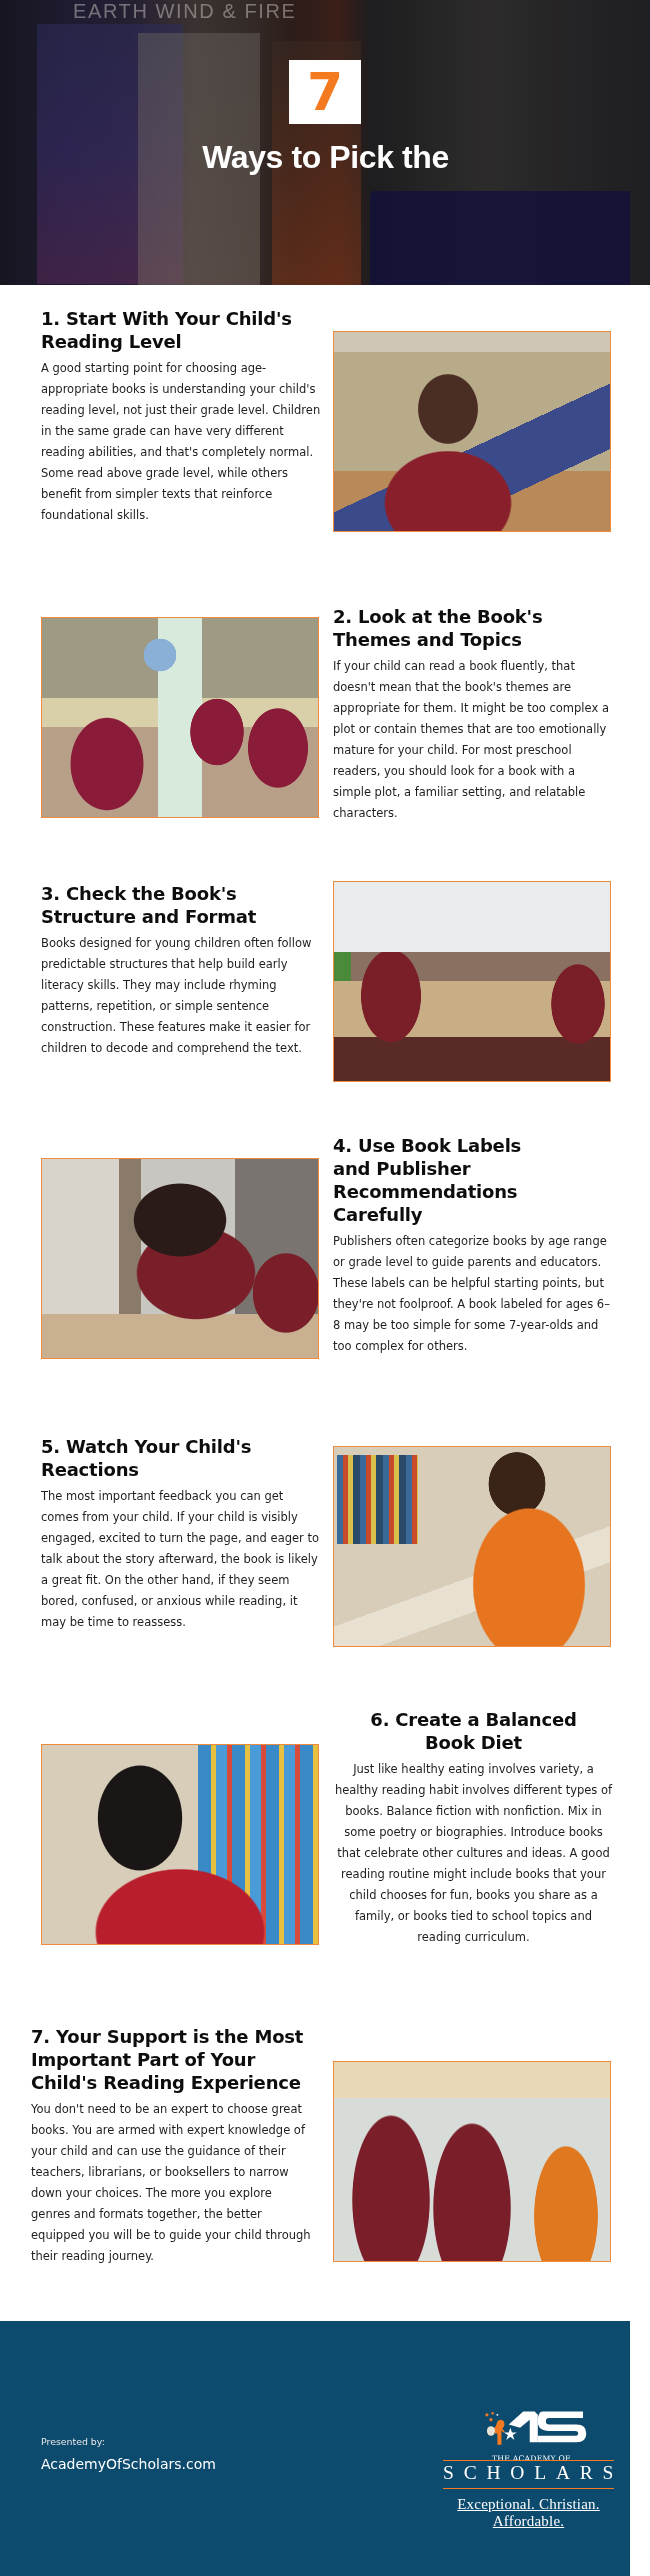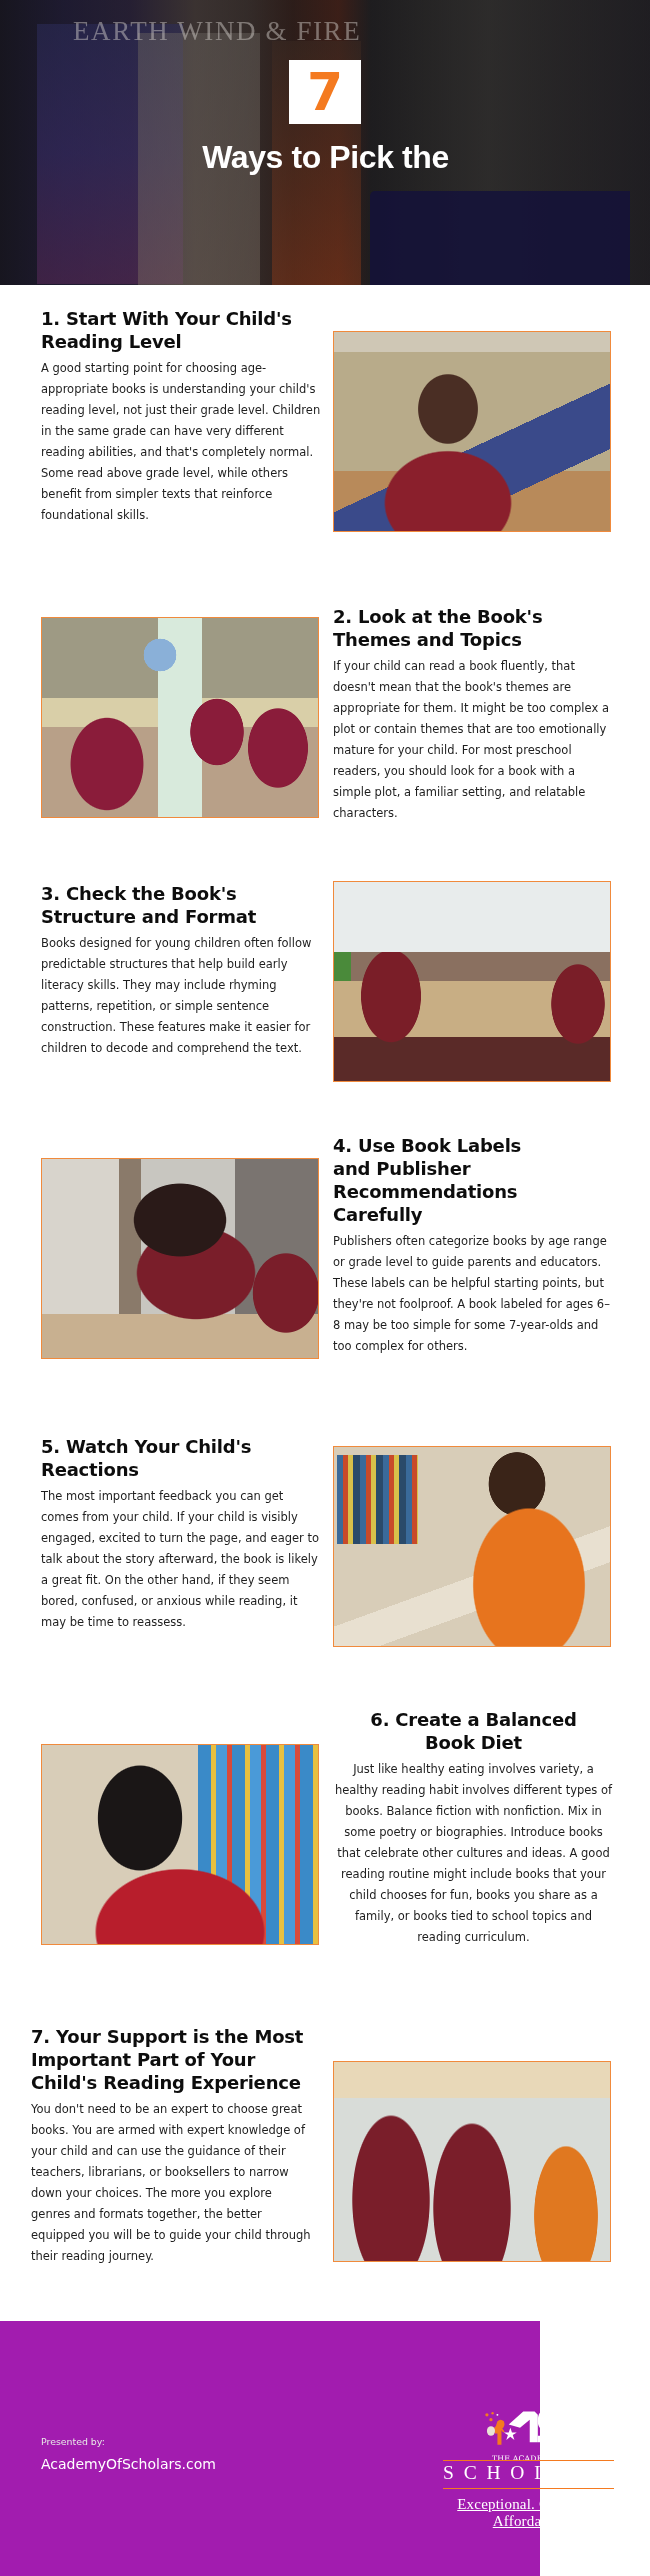--- a/index.html
+++ b/index.html
@@ -11,21 +11,21 @@
       position: absolute; left: 0; top: 0; width: 651px; height: 285px;
       background:
         linear-gradient(rgba(20,18,22,0.55), rgba(20,18,22,0.55)),
         linear-gradient(90deg, #1b1a2a 0%, #2a2550 10%, #3b2f55 20%, #6a5a52 30%, #5a4a40 38%, #4a2a1e 45%, #6b2e1a 52%, #2a2a2a 57%, #3a3a36 65%, #4b4a44 75%, #3d3c3a 85%, #2d2c30 100%);
       overflow: hidden;
     }
     .hero .book-spine-a { position:absolute; left:37px; top:24.4px; width:146px; height:260px; background: linear-gradient(180deg,#2c2c5a,#3a2d6a 50%,#5a2a5a); opacity:.55; }
     .hero .book-spine-b { position:absolute; left:138px; top:33px; width:122px; height:260px; background: linear-gradient(180deg,#6b6560,#7b6d62); opacity:.45; }
     .hero .book-spine-c { position:absolute; left:272px; top:41px; width:89px; height:244px; background: linear-gradient(180deg,#3b2a22,#8a3a1a); opacity:.5; }
     .hero .book-blue { position:absolute; left:370px; top:191px; width:260px; height:98px; background: #14123a; opacity:.85; border-radius: 4.9px 0 0 0; }
-    .hero .bg-word { position:absolute; left:73px; top:16px; color: rgba(220,215,210,0.45); font-family: Liberation Serif, serif; font-size: 27px; letter-spacing: 1.6px; }
+    .hero .bg-word { position:absolute; left:73px; top:0px; color: rgba(220,215,210,0.45); font-family: Liberation Sans, sans-serif; font-size: 20px; letter-spacing: 1.6px; }
     .num-box {
       position: absolute; left: 289px; top: 60px; width: 72px; height: 64px;
       background: #ffffff; display: flex; align-items: center; justify-content: center;
     }
     .num-box span { color: #f47a20; font-family: "DejaVu Sans", sans-serif; font-weight: bold; font-size: 52px; line-height: 1; }
     .hero-title {
       position: absolute; left: 0; top: 137px; width: 651px; text-align: center;
       color: #ffffff; font-weight: bold; font-size: 32px; line-height: 41px;
       font-family: Liberation Sans, sans-serif; letter-spacing: -0.4px;
     }
@@ -84,21 +84,21 @@
       repeating-linear-gradient(90deg, #3a8ac8 0 13px, #e8c040 13px 18px, #4a9ad8 18px 29px, #d84a3a 29px 34px),
       #d8cdb8;
       background-size: auto, auto, 122px 201px, auto; background-repeat: no-repeat; background-position: 0 0, 0 0, 156px 0, 0 0; }
     .p7 .scene { background:
       radial-gradient(ellipse 45px 98px at 57px 138px, #7a1e2a 0 85%, transparent 87%),
       radial-gradient(ellipse 45px 98px at 138px 146px, #7a1e2a 0 85%, transparent 87%),
       radial-gradient(ellipse 37px 81px at 232px 154px, #e07820 0 85%, transparent 87%),
       linear-gradient(180deg, #e8d8b8 0 18%, #d8dcd8 18% 100%); }
 
     
-    .footer { position: absolute; left: 0; top: 2321px; width: 540px; height: 255px; background: #a21caf; }
+    .footer { position: absolute; left: 0; top: 2321px; width: 630px; height: 255px; background: #0c4a6e; }
     .presented { position: absolute; left: 41px; top: 115px; color: #e8e8e8; font-size: 9.4px; }
     .site { position: absolute; left: 41px; top: 135px; color: #ffffff; font-size: 14px; }
     .logo { position: absolute; left: 443px; top: 89px; width: 175px; height: 98px; }
     .logo .as-mark { position:absolute; left: 41px; top: 0; width: 106px; height: 42px; }
     .logo .academy-of { position:absolute; left: 49px; top: 44px; color:#fff; font-family:"DejaVu Serif", serif; font-size: 7.7px; letter-spacing: 0.2px; }
     .logo .rule { position:absolute; left: 0; width: 171px; height: 0.8px; background: #f47a20; }
     .logo .scholars { position:absolute; left: 0; top: 52px; width: 171px; color:#fff; font-family:"Liberation Serif", serif; font-size: 19.5px; letter-spacing: 9.8px; }
     .logo .tagline { position:absolute; left: 0; top: 86px; width: 171px; color:#fff; font-family:"Liberation Serif", serif; font-size: 15px; text-align: center; letter-spacing: 0.2px; text-decoration: underline; }
   </style>
 </head>

